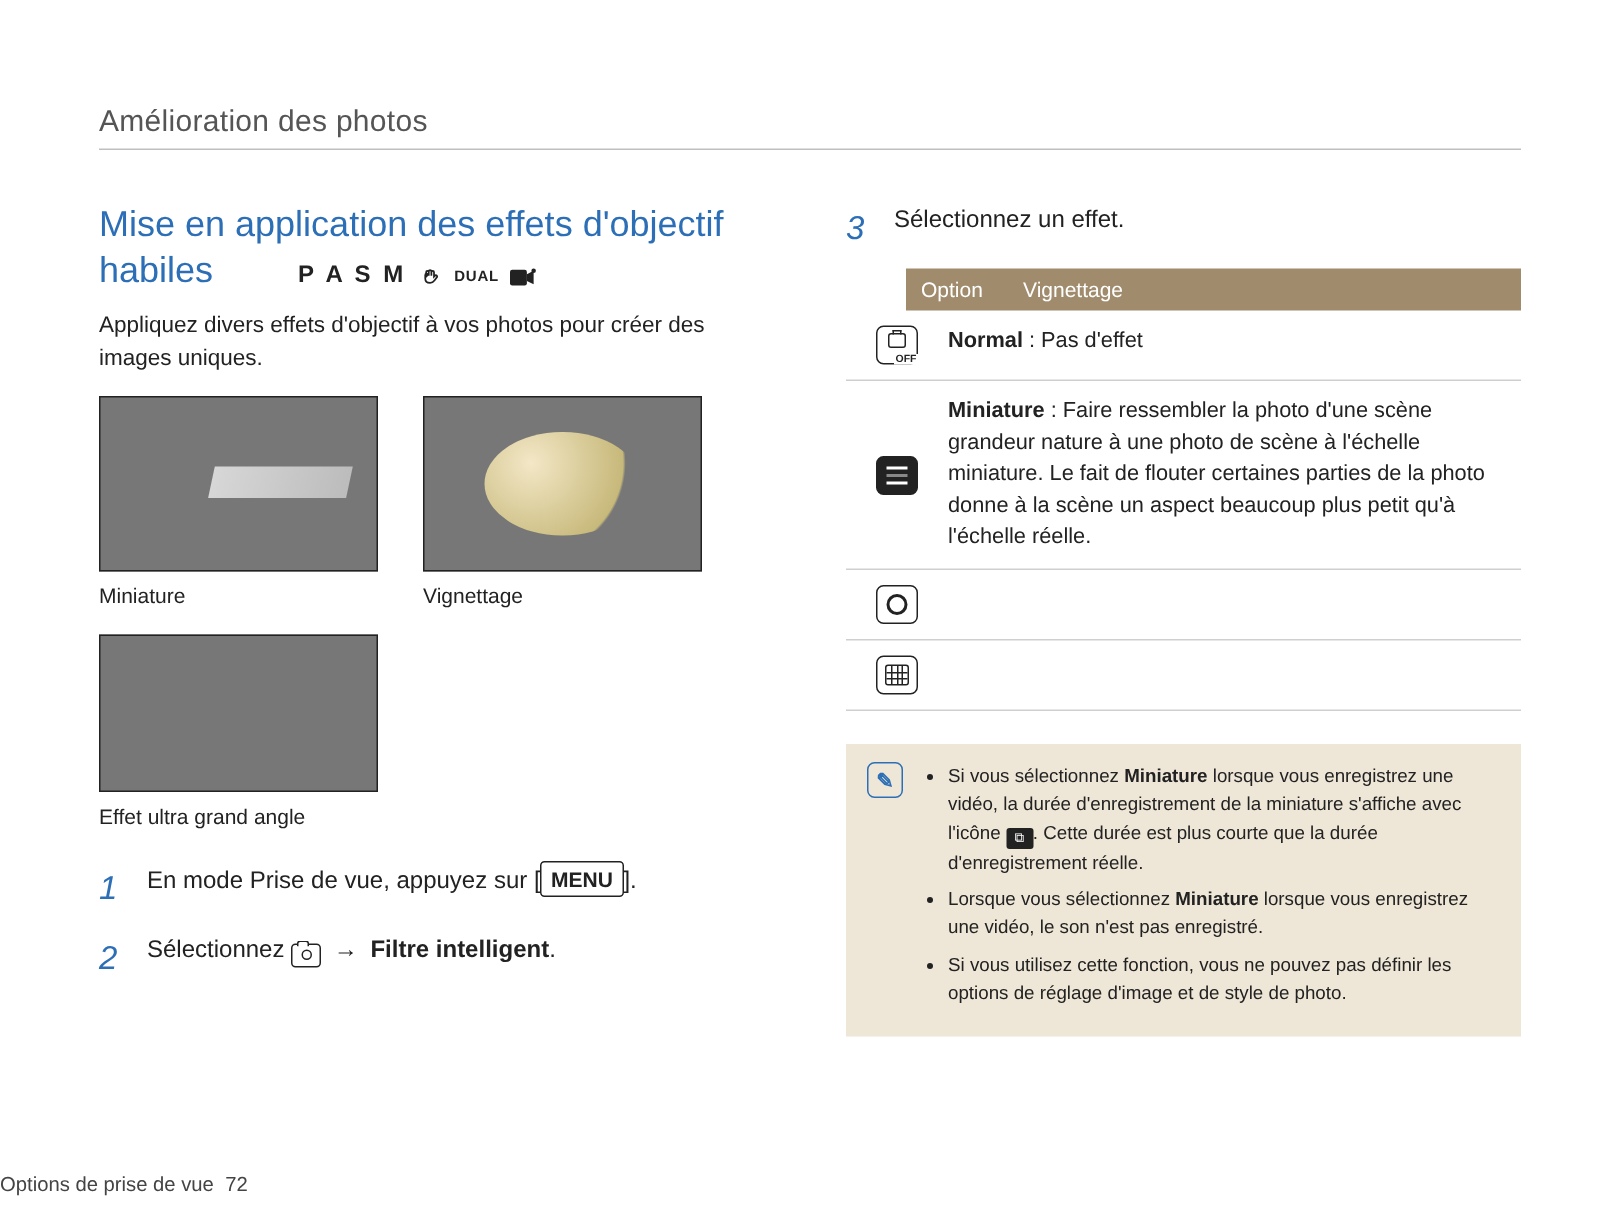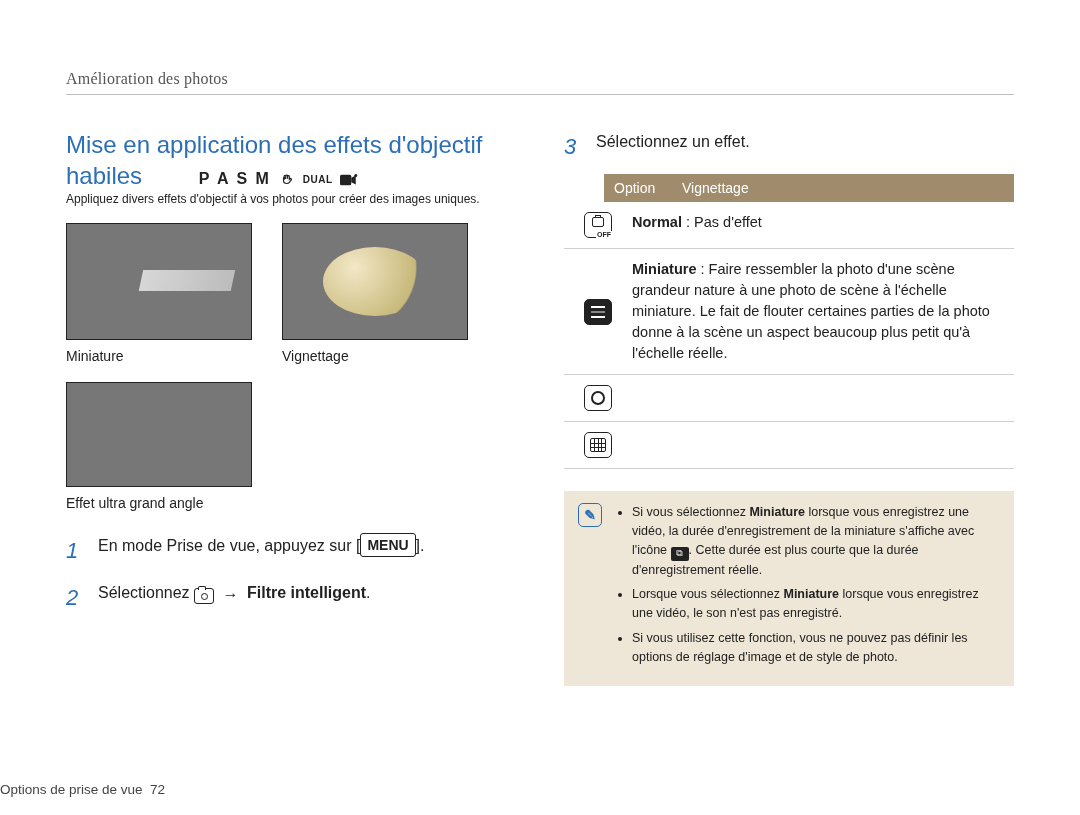--- a/index.html
+++ b/index.html
@@ -1,26 +1,26 @@
 <!DOCTYPE html>
 <html><head>
 <meta charset="utf-8">
 <style>
   * { box-sizing: border-box; margin: 0; padding: 0; }
   html, body { width: 1080px; height: 815px; background: #fff; font-family: Arial, Helvetica, sans-serif; color: #222; }
   .page { padding: 70px 66px 0 66px; position: relative; height: 100%; }
-  .breadcrumb { font-size: 16px; font-weight: 300; color: #555; letter-spacing: 0.2px; font-family: Liberation Serif, serif; }
+  .breadcrumb { font-size: 20px; font-weight: 300; color: #555; letter-spacing: 0.2px; }
   .hr { border: none; border-top: 1px solid #bfbfbf; margin-top: 6px; }
   .columns { display: flex; gap: 48px; margin-top: 34px; }
   .col { flex: 1 1 0; min-width: 0; }
   .section-title { font-size: 24px; color: #2d6fb6; font-weight: 400; line-height: 1.3; }
   .mode-icons { display: inline-flex; align-items: center; gap: 7px; margin-left: 10px; font-size: 16px; color: #222; font-weight: 600; letter-spacing: 2px; vertical-align: baseline; padding-left: 40px; }
   .mode-icons .dual { font-size: 10px; letter-spacing: 0.5px; font-weight: 700; }
   .mode-icons svg { width: 18px; height: 14px; }
-  .intro { font-size: 12px; line-height: 1.45; }
+  .intro { font-size: 15px; margin-top: 10px; line-height: 1.45; }
   .thumbs { margin-top: 14px; }
   .thumb-row { display: flex; gap: 30px; }
   .thumb { width: 186px; }
   .thumb .img { width: 186px; height: 117px; border: 1px solid #222; background: #777; position: relative; overflow: hidden; }
   .thumb .cap { font-size: 14px; margin-top: 8px; }
   .thumb.small .img { height: 105px; }
   
   .img-miniature { background: linear-gradient(#6aa0c8 0 35%, #507a3a 35% 100%); }
   .img-miniature::after { content:""; position:absolute; left:40%; top:40%; width:50%; height:18%; background: linear-gradient(90deg,#d7d7d7,#bcbcbc); transform: skewX(-12deg); }
   .img-vignette { background: radial-gradient(circle at 50% 50%, #d6cf90 0 55%, #2b2b15 100%); }

